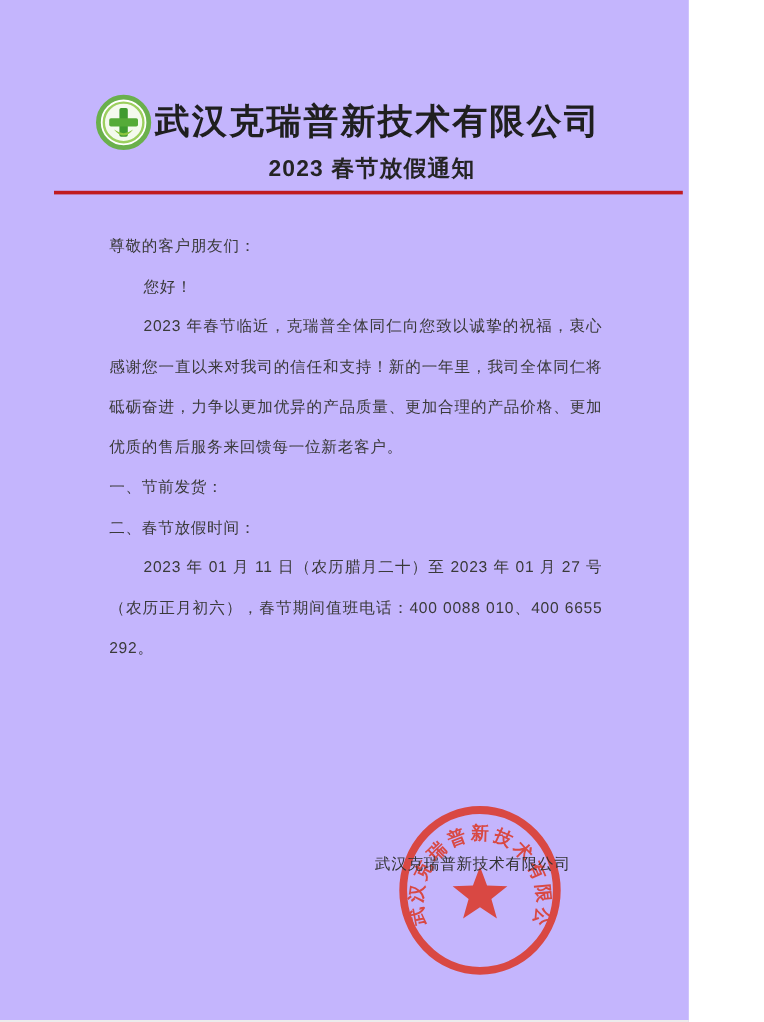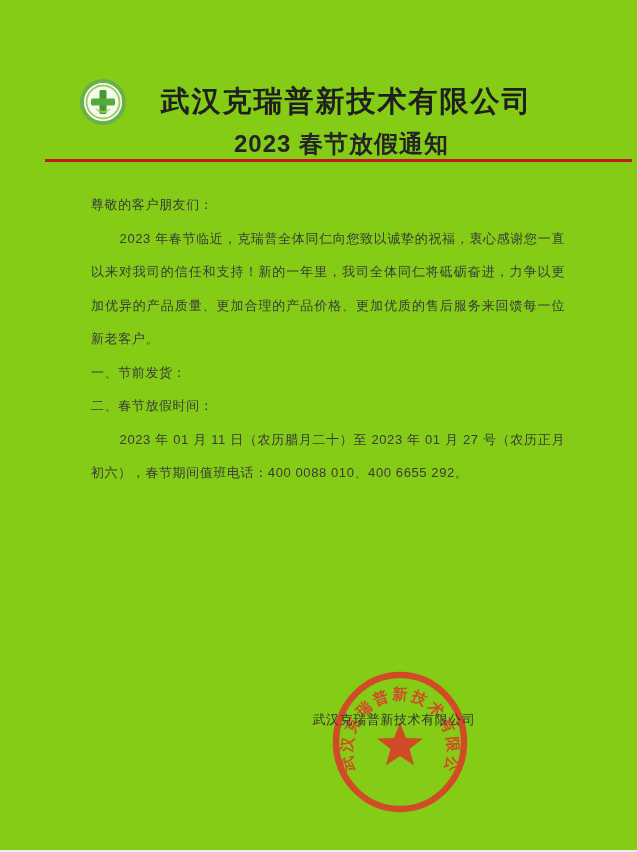--- a/index.html
+++ b/index.html
@@ -4,43 +4,43 @@
 <style>
   html, body { margin: 0; padding: 0; }
   body {
     width: 637px; height: 852px;
     background: #ffffff;
     font-family: "Liberation Sans", "DejaVu Sans", sans-serif;
     overflow: hidden;
   }
   .page {
     position: relative;
-    width: 637px; height: 852px;
-    background: #84cc16;
+    width: 574px; height: 852px;
+    background: #c4b5fd;
     border-bottom: 2px solid #ececec;
     box-sizing: border-box;
   }
 
   
   .logo {
     position: absolute; left: 79px; top: 78px;
     width: 48px; height: 48px;
   }
   .company-title {
     position: absolute; left: 0; right: 0; top: 82px;
     padding-left: 56px;
     text-align: center;
     font-size: 29px; font-weight: bold; color: #1f1f1f;
     letter-spacing: 2px;
   }
   .notice-title {
     position: absolute; left: 0; right: 0; top: 128px;
     padding-left: 46px;
     text-align: center;
-    font-size: 24px; font-weight: bold; color: #242424;
+    font-size: 19px; font-weight: bold; color: #242424;
     letter-spacing: 1px;
   }
   .divider {
     position: absolute; left: 45px; right: 5px; top: 159px;
     height: 3px;
     background: #c01b20;
   }
 
   
   .body-text {
@@ -86,20 +86,21 @@
   </svg>
 
   <div class="company-title">武汉克瑞普新技术有限公司</div>
   <div class="notice-title">2023 春节放假通知</div>
   <div class="divider" style="background: rgb(192, 27, 32);"></div>
 
   <div class="body-text">
 
       <p>尊敬的客户朋友们：</p>
 
+      <p class="indent">您好！</p>
 
       <p class="indent">2023 年春节临近，克瑞普全体同仁向您致以诚挚的祝福，衷心感谢您一直以来对我司的信任和支持！新的一年里，我司全体同仁将砥砺奋进，力争以更加优异的产品质量、更加合理的产品价格、更加优质的售后服务来回馈每一位新老客户。</p>
 
 
       <p>一、节前发货：</p>
 
 
       <p>二、春节放假时间：</p>
 
       <p class="indent">2023 年 01 月 11 日（农历腊月二十）至 2023 年 01 月 27 号（农历正月初六），春节期间值班电话：400 0088 010、400 6655 292。</p>

